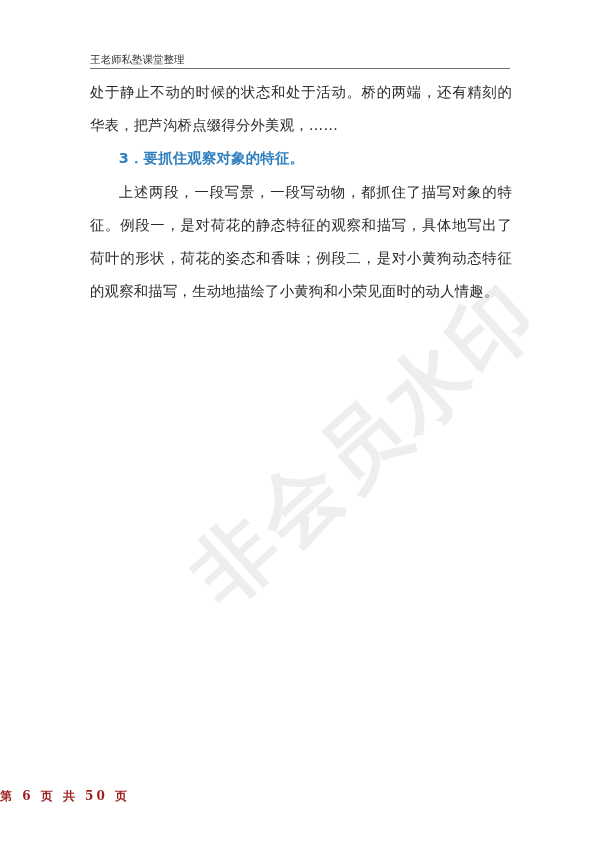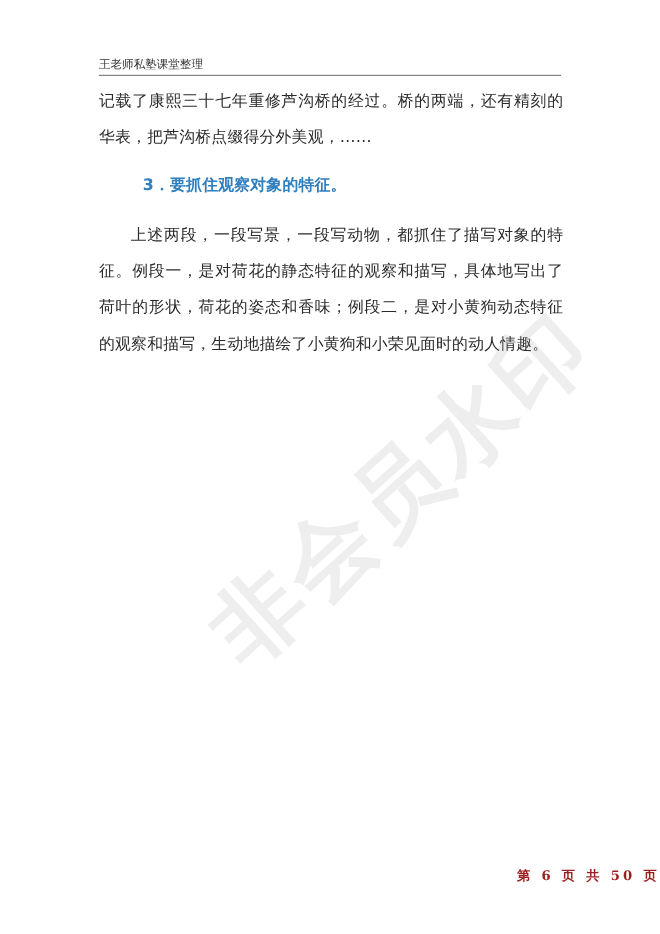--- a/index.html
+++ b/index.html
@@ -11,40 +11,40 @@
   .header {
     position: absolute; left: 90px; top: 52px; width: 420px; height: 16px;
     border-bottom: 1.5px solid #777; font-size: 10.5px; line-height: 14px; color: #333;
   }
   .body-text {
     position: absolute; left: 90px; top: 76px; width: 422px;
     font-size: 14.4px; line-height: 33.2px; letter-spacing: 0.2px;
   }
   .para { margin: 0; text-align: justify; text-indent: 2em; }
   .para.noindent { text-indent: 0; }
-  .heading { margin: 11px; text-indent: 2em; color: #2f7fbf; font-weight: bold; }
+  .heading { margin: 0; text-indent: 2em; color: #2f7fbf; font-weight: bold; }
   .footer {
-    position: absolute; left: 0; width: 600px; top: 788px; text-align: right;
+    position: absolute; left: 0; width: 600px; top: 788px; text-align: left;
     font-size: 12px; font-weight: bold; color: #9b1f1f; letter-spacing: 3px;
     font-family: "DejaVu Serif", "Liberation Serif", serif;
   }
   .watermark {
     position: absolute; left: 150px; top: 390px; font-size: 82px; color: rgba(150,150,150,0.16);
     transform: rotate(-42deg); transform-origin: center; white-space: nowrap; pointer-events: none;
     letter-spacing: 4px; font-weight: bold;
   }
 </style>
 </head>
 <body>
 
 <div class="page">
   <div class="header">王老师私塾课堂整理</div>
 
   <div class="body-text">
-    <p class="para noindent">记载了康熙三十七年重修芦沟桥的经过。桥的两端，还有精刻的华表，把芦沟桥点缀得分外美观，……</p>
+    <p class="para noindent">处于静止不动的时候的状态和处于活动。桥的两端，还有精刻的华表，把芦沟桥点缀得分外美观，……</p>
     <p class="heading">3．要抓住观察对象的特征。</p>
     <p class="para">上述两段，一段写景，一段写动物，都抓住了描写对象的特征。例段一，是对荷花的静态特征的观察和描写，具体地写出了荷叶的形状，荷花的姿态和香味；例段二，是对小黄狗动态特征的观察和描写，生动地描绘了小黄狗和小荣见面时的动人情趣。</p>
 
   </div>
 
   <div class="watermark">非会员水印</div>
 
   <div class="footer">第 6 页 共 50 页</div>
 </div>
 

